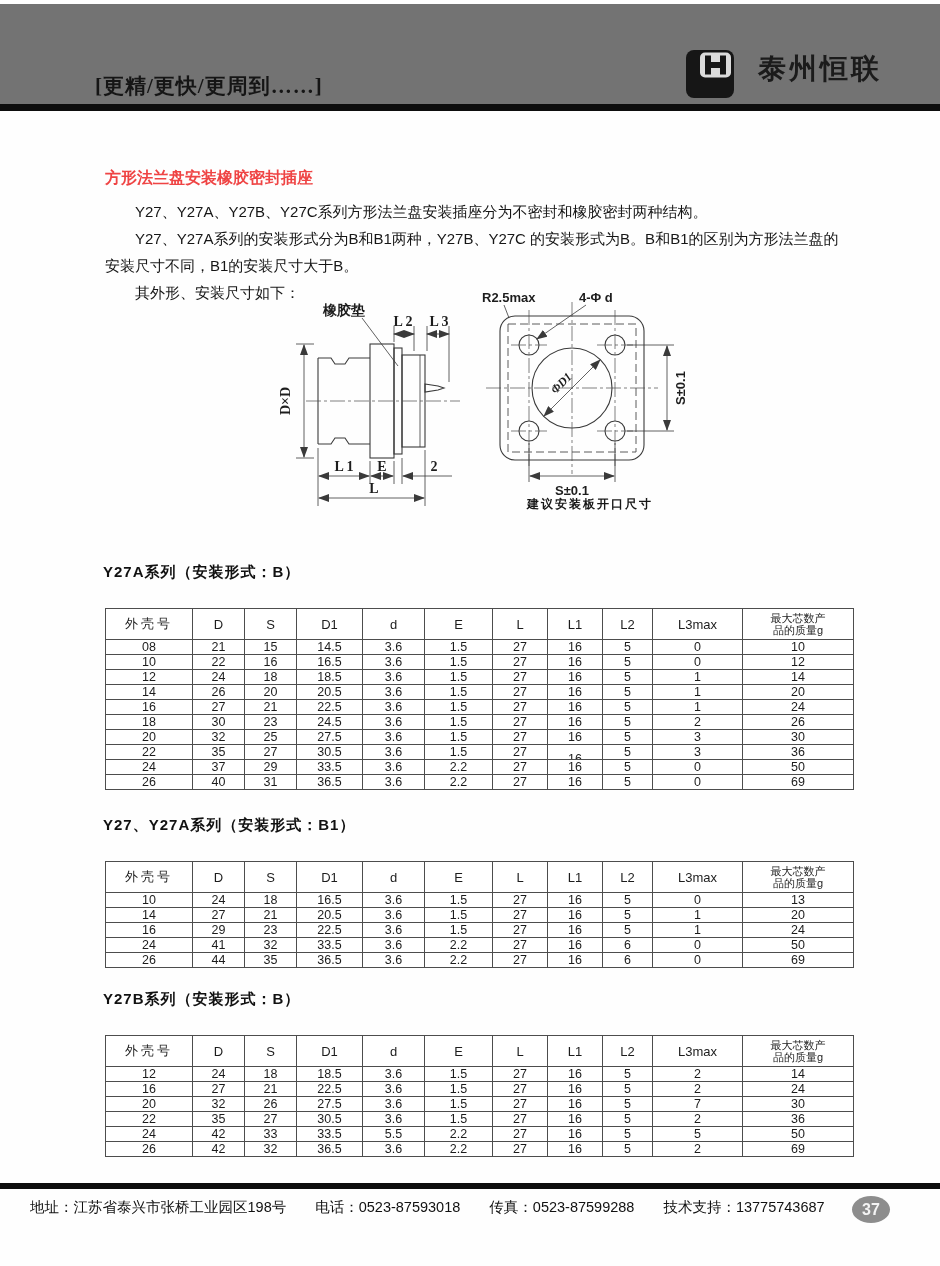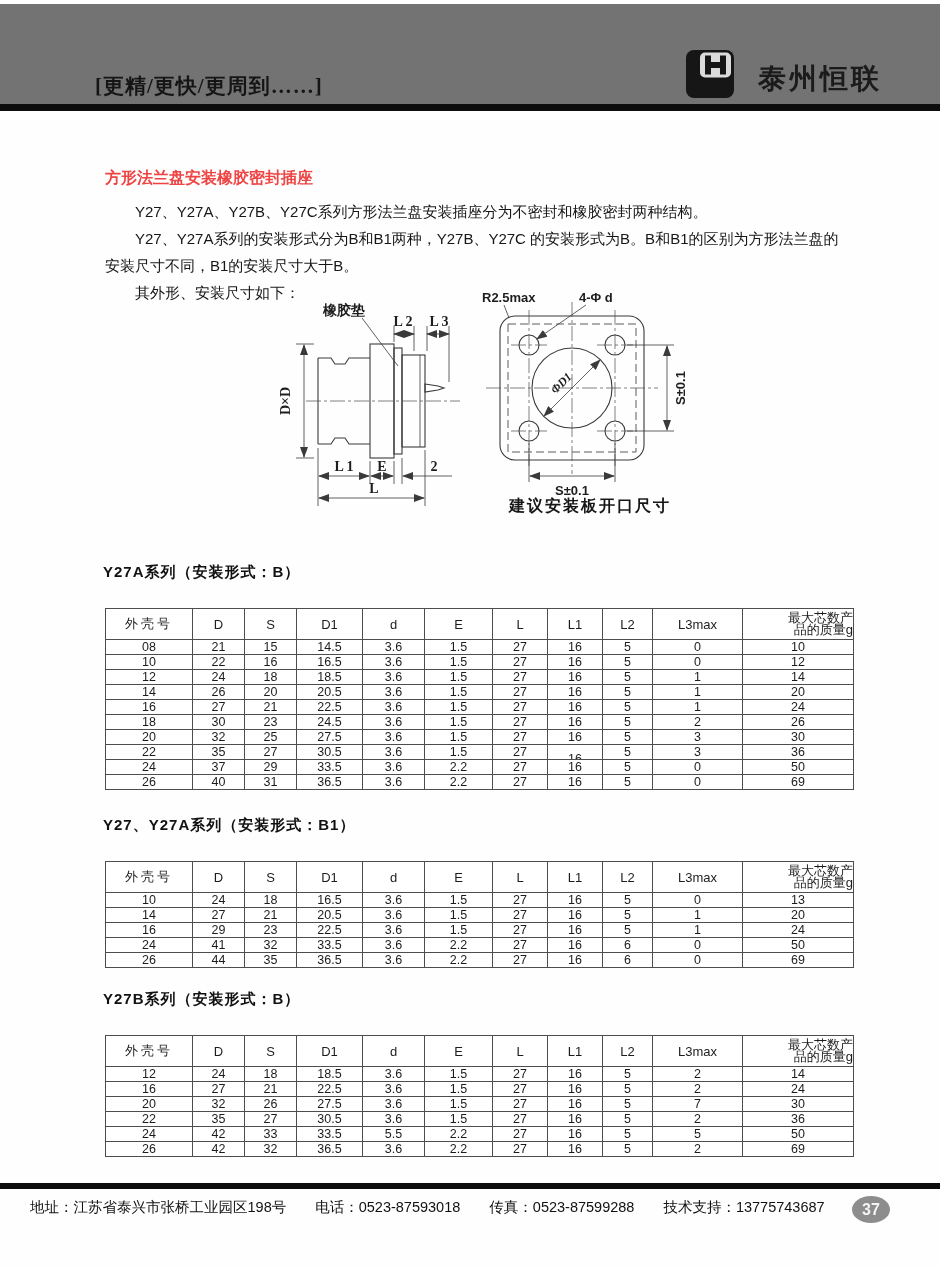--- a/index.html
+++ b/index.html
@@ -9,40 +9,40 @@
     background:#fefefe; overflow:hidden;
     font-family:"Liberation Sans", sans-serif; color:#1a1a1a;
   }
   
   .hdr { position:absolute; top:4px; left:0; width:940px; height:104px; background:#737373; }
   .slogan {
     position:absolute; left:95px; top:68px;
     font-family:"Liberation Serif", serif; font-weight:700;
     font-size:21px; letter-spacing:1px; color:#151515;
   }
-  .logo { position:absolute; right:58px; top:46px; display:flex; align-items:flex-end; gap:24px; }
+  .logo { position:absolute; right:58px; top:46px; display:flex; align-items:flex-start; gap:24px; }
   .brand {
     font-size:28px; font-weight:900; letter-spacing:3px; color:#1b1b1b;
     font-family:"Liberation Sans", sans-serif;
   }
   .bar-top { position:absolute; top:104px; left:0; width:940px; height:7px; background:#0d0d0d; }
   .bar-bottom { position:absolute; top:1183px; left:0; width:940px; height:6px; background:#0d0d0d; }
 
   
   .intro-title { position:absolute; left:105px; top:168px; font-size:16px; font-weight:700; color:#ef4444; }
   .intro { position:absolute; left:105px; top:198px; width:752px; font-size:15px; line-height:27px; color:#161616; }
   .indent { text-indent:2em; }
 
   
   svg { overflow:visible; }
   .draw-left  { position:absolute; left:262px; top:298px; }
   .draw-right { position:absolute; left:482px; top:288px; }
   .draw-caption {
     position:absolute; left:470px; top:496px; width:240px; text-align:center;
-    font-size:16px; font-weight:700; letter-spacing:2px; color:#161616;
+    font-size:12px; font-weight:700; letter-spacing:2px; color:#161616;
   }
   .ln   { stroke:#3a3a3a; stroke-width:1.1; fill:none; }
   .lnt  { stroke:#3a3a3a; stroke-width:0.8; fill:none; }
   .cl   { stroke:#4a4a4a; stroke-width:0.7; fill:none; stroke-dasharray:15 3 3 3; }
   .dash { stroke:#4a4a4a; stroke-width:0.9; fill:none; stroke-dasharray:8 4; }
   .dimt { font-family:"Liberation Serif", serif; font-weight:700; font-size:14px; fill:#1d1d1d; }
   .dims { font-family:"Liberation Sans", sans-serif; font-weight:700; font-size:13px; fill:#1d1d1d; }
   .dimi { font-family:"Liberation Serif", serif; font-style:italic; font-weight:700; font-size:12px; fill:#1d1d1d; }
 
   
@@ -51,21 +51,21 @@
   .t2-title { left:103px; top:816px; }
   .t3-title { left:103px; top:990px; }
   .twrap { position:absolute; left:105px; }
   .t1 { top:584px; } .t2 { top:837px; } .t3 { top:1011px; }
   table.spec { border-collapse:collapse; table-layout:fixed; width:748px; background:#fff;margin-top:24px; }
   table.spec th, table.spec td {
     border:1px solid #4d4d4d; text-align:center; vertical-align:middle;
     color:#1c1c1c; overflow:hidden;
   }
   table.spec th { height:31px; font-size:13px; font-weight:400; }
-  table.spec th.wide { font-size:13px; line-height:12px; white-space:pre-line;text-align:right; }
+  table.spec th.wide { font-size:11px; line-height:12px; white-space:pre-line; }
   table.spec th.shell { letter-spacing:3px; }
   table.spec td { height:15px; font-size:12.5px; padding:0; }
   td.quirk-top { border-bottom:none; position:relative; }
   td.quirk-bottom { border-top:none; }
   td.quirk-top .cellv { position:absolute; left:0; right:0; bottom:-8px; line-height:15px; background:transparent; }
 
   
   .footer { position:absolute; left:30px; top:1198px; display:flex; gap:29px; font-size:14.5px; color:#111; white-space:nowrap; }
   .page-badge {
     position:absolute; left:852px; top:1196px; width:38px; height:27px;

